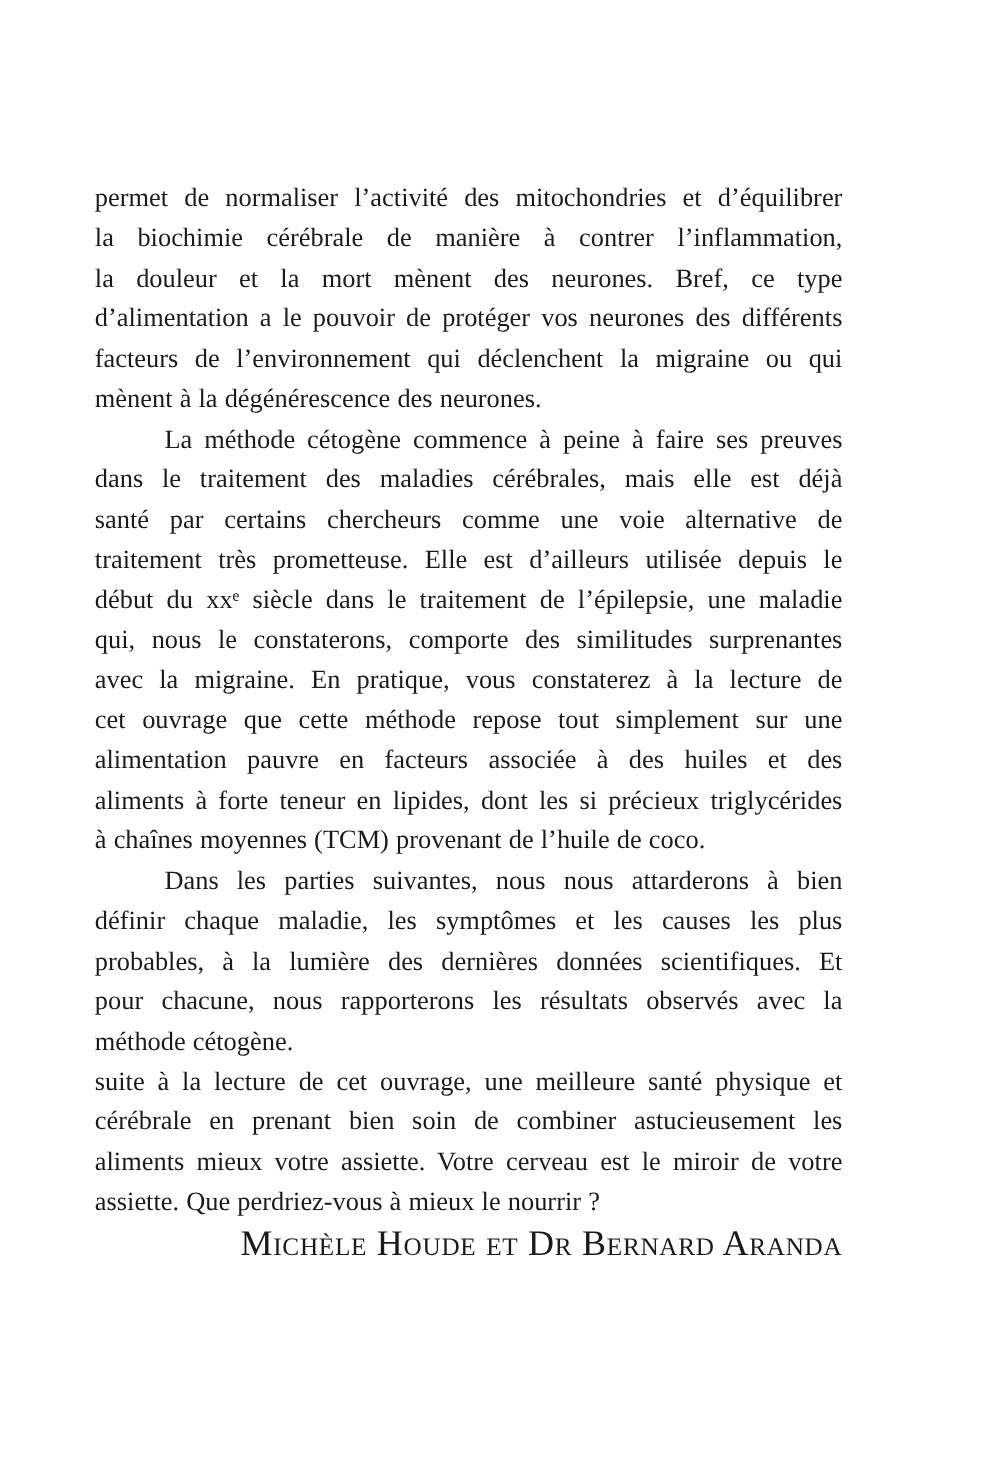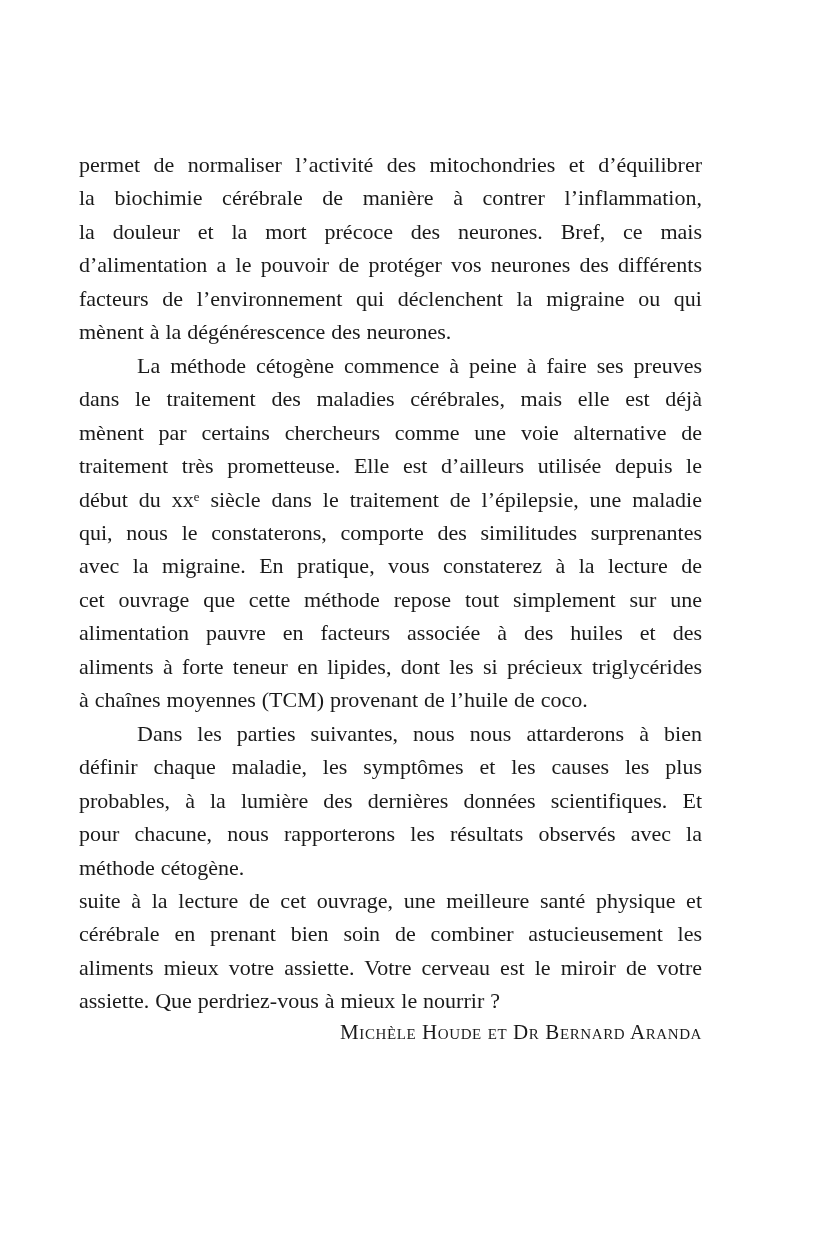--- a/index.html
+++ b/index.html
@@ -35,21 +35,21 @@
     padding-left: 58px;
     font-family: Liberation Serif, serif;
   }
   .signature {
     position: absolute;
     left: 79px;
     top: 1020px;
     width: 623px;
     text-align: right;
     font-variant: small-caps;
-    font-size: 21px;
+    font-size: 30px;
     letter-spacing: 0.6px;
   }
   .footer {
     position: absolute;
     left: 77px;
     top: 1156px;
     width: 625px;
     display: flex;
     justify-content: space-between;
     align-items: baseline;
@@ -68,27 +68,27 @@
 </style>
 </head>
 <body>
 
 <div class="page" style="color: rgb(26, 26, 26);">
 
   <main class="body-text">
 
   <div class="line">permet de normaliser l’activité des mitochondries et d’équilibrer</div>
       <div class="line">la biochimie cérébrale de manière à contrer l’inflammation,</div>
-      <div class="line">la douleur et la mort précoce des neurones. Bref, ce mais</div>
+      <div class="line">la douleur et la mort mènent des neurones. Bref, ce type</div>
       <div class="line">d’alimentation a le pouvoir de protéger vos neurones des différents</div>
       <div class="line">facteurs de l’environnement qui déclenchent la migraine ou qui</div>
       <div class="line last">mènent à la dégénérescence des neurones.</div>
       <div class="line indent">La méthode cétogène commence à peine à faire ses preuves</div>
       <div class="line">dans le traitement des maladies cérébrales, mais elle est déjà</div>
-      <div class="line">mènent par certains chercheurs comme une voie alternative de</div>
+      <div class="line">santé par certains chercheurs comme une voie alternative de</div>
       <div class="line">traitement très prometteuse. Elle est d’ailleurs utilisée depuis le</div>
       <div class="line">début du xxᵉ siècle dans le traitement de l’épilepsie, une maladie</div>
       <div class="line">qui, nous le constaterons, comporte des similitudes surprenantes</div>
       <div class="line">avec la migraine. En pratique, vous constaterez à la lecture de</div>
       <div class="line">cet ouvrage que cette méthode repose tout simplement sur une</div>
       <div class="line">alimentation pauvre en facteurs associée à des huiles et des</div>
       <div class="line">aliments à forte teneur en lipides, dont les si précieux triglycérides</div>
       <div class="line last">à chaînes moyennes (TCM) provenant de l’huile de coco.</div>
       <div class="line indent">Dans les parties suivantes, nous nous attarderons à bien</div>
       <div class="line">définir chaque maladie, les symptômes et les causes les plus</div>

